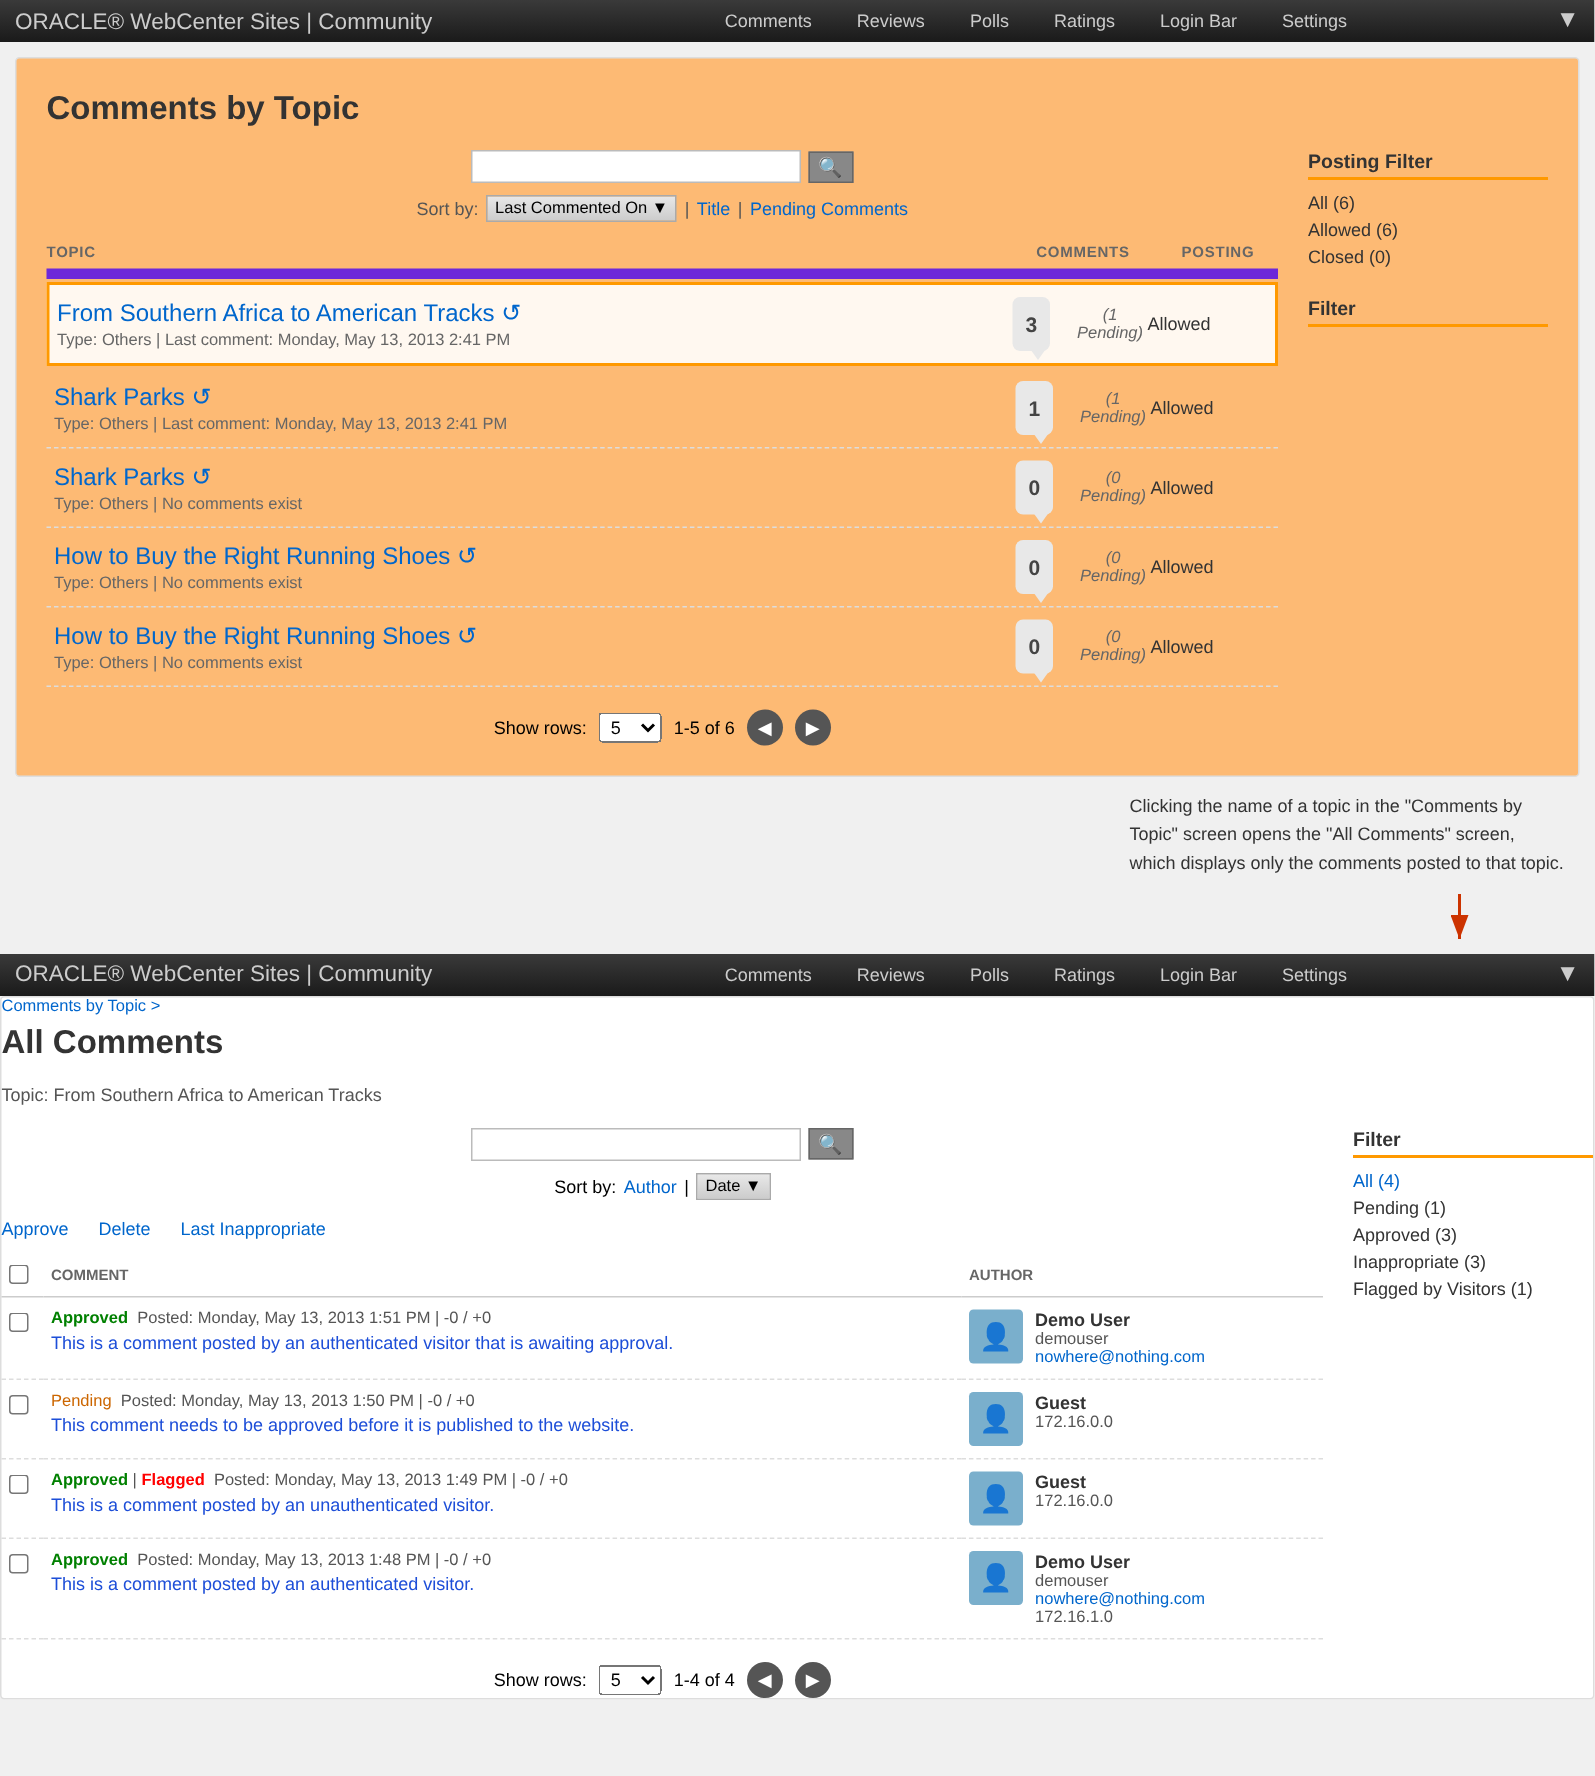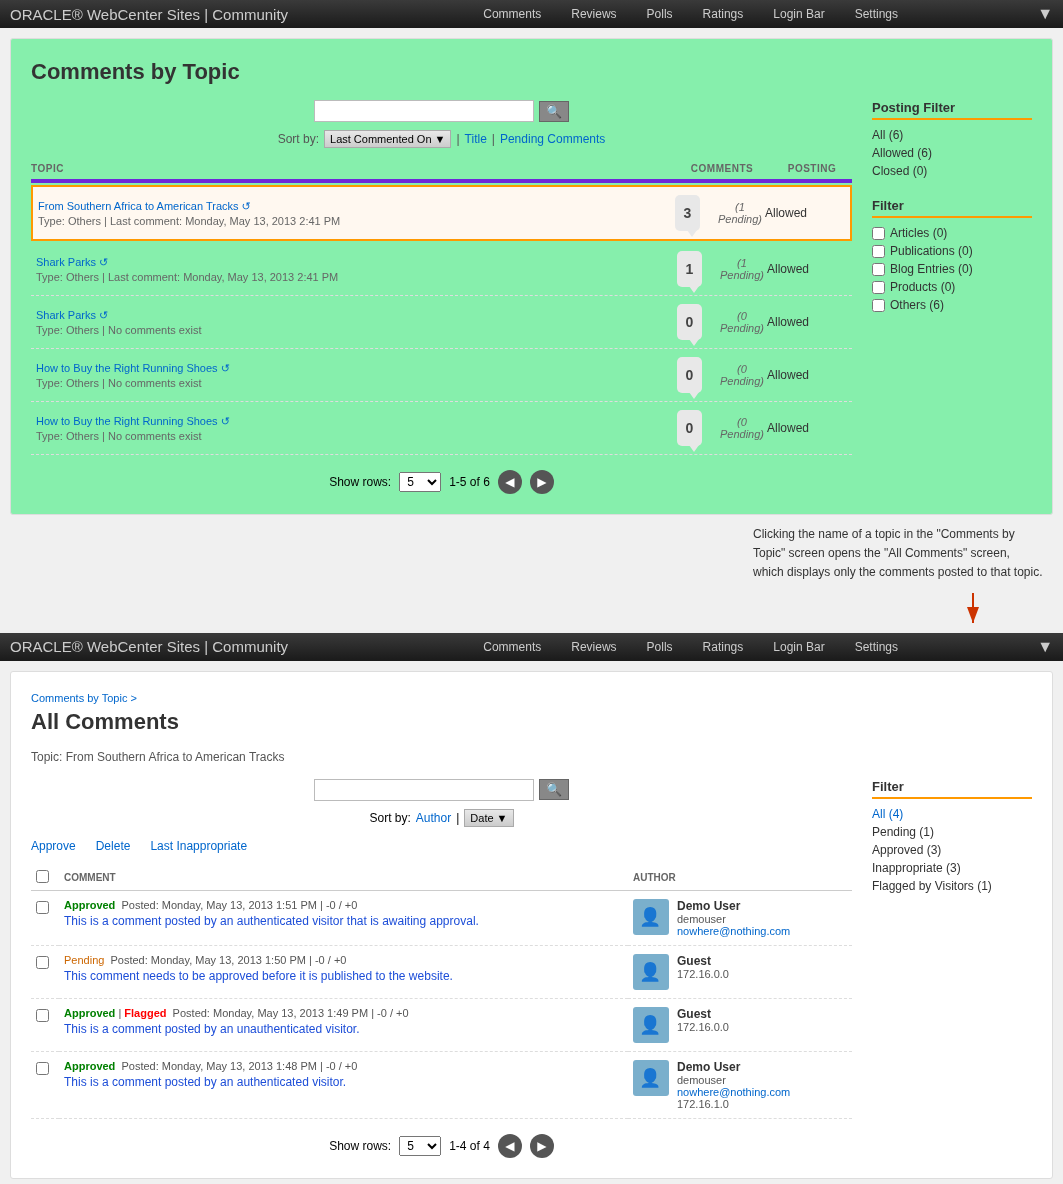--- a/index.html
+++ b/index.html
@@ -14,21 +14,21 @@
       padding: 0 10px;
       color: #ccc;
     }
     .navbar-brand { font-size: 15px; color: #ccc; margin-right: 56px; }
     .navbar-nav { display: flex; gap: 30px; flex: 1; justify-content: center; }
     .navbar-nav a { color: #ccc; text-decoration: none; font-size: 12px; }
     .navbar-right { margin-left: auto; color: #ccc; font-size: 16px; }
 
     
     .panel {
-      background: #86efac;
+      background: #fdba74;
       margin: 10px;
       border: 1px solid #ddd;
       border-radius: 3px;
       padding: 20px;
     }
 
     .page-title { font-size: 22px; font-weight: bold; color: #333; margin-bottom: 15px; }
 
     
     .search-area {
@@ -74,21 +74,21 @@
 
     
     .main-layout { display: flex; gap: 20px; }
     .content-area { flex: 1; }
     .sidebar { width: 160px; min-width: 160px; }
 
     
     .table-header {
       display: flex;
       padding: 5px 0;
-      border-bottom: 4px solid #6d28d9;
+      border-bottom: 7px solid #6d28d9;
       font-size: 10px;
       font-weight: bold;
       color: #666;
       text-transform: uppercase;
       letter-spacing: 0.5px;
       align-items: center;
     }
     .col-topic { flex: 1; }
     .col-comments { width: 100px; text-align: center; }
     .col-posting { width: 80px; text-align: center; }
@@ -99,21 +99,21 @@
       align-items: center;
       padding: 8px 5px;
       border-bottom: 1px dashed #ddd;
       cursor: pointer;
     }
     .topic-row.highlighted {
       border: 2px solid #f90;
       background: #fff8f0;
       margin: 2px 0;
     }
-    .topic-name { color: #0066cc; font-size: 11px; text-decoration: none; }
+    .topic-name { color: #0066cc; font-size: 16px; text-decoration: none; }
     .topic-meta { font-size: 11px; color: #666; margin-top: 2px; }
     .comment-bubble {
       width: 40px;
       height: 36px;
       background: #e8e8e8;
       border-radius: 5px;
       display: flex;
       align-items: center;
       justify-content: center;
       font-size: 14px;
@@ -161,24 +161,22 @@
 
     
     .sidebar-section { margin-bottom: 20px; }
     .sidebar-title { font-size: 13px; font-weight: bold; color: #333; margin-bottom: 8px; border-bottom: 2px solid #f90; padding-bottom: 3px; }
     .filter-item { font-size: 12px; color: #333; margin-bottom: 4px; cursor: pointer; display: flex; align-items: center; gap: 5px; }
     .filter-item input[type=checkbox] { margin: 0; }
 
     
     .panel2 {
       background: #fff;
-      margin: 10px;
       border: 1px solid #ddd;
       border-radius: 3px;
-      padding: 20px;
     }
 
     
     .breadcrumb { font-size: 11px; color: #555; margin-bottom: 5px; }
     .breadcrumb a { color: #0066cc; text-decoration: none; }
 
     
     .all-comments-layout { display: flex; gap: 20px; }
     .comments-area { flex: 1; }
 
@@ -369,42 +367,20 @@
         <div class="sidebar-section">
           <div class="sidebar-title">Posting Filter</div>
           <div id="posting-filter-items">
               <div class="filter-item">All (6)</div>
               <div class="filter-item">Allowed (6)</div>
               <div class="filter-item">Closed (0)</div>
             </div>
         </div>
         <div class="sidebar-section">
           <div class="sidebar-title">Filter</div>
-          <div id="filter-items">
-              <div class="filter-item">
-                <input type="checkbox" style=""> 
-                <span>Articles (0)</span>
-              </div>
-              <div class="filter-item">
-                <input type="checkbox" style=""> 
-                <span>Publications (0)</span>
-              </div>
-              <div class="filter-item">
-                <input type="checkbox" style=""> 
-                <span>Blog Entries (0)</span>
-              </div>
-              <div class="filter-item">
-                <input type="checkbox" style=""> 
-                <span>Products (0)</span>
-              </div>
-              <div class="filter-item">
-                <input type="checkbox" style=""> 
-                <span>Others (6)</span>
-              </div>
-            </div>
         </div>
       </div>
     </div>
   </div>
 
   <div style="display:flex; justify-content:flex-end; margin: 5px 20px 5px 0;">
     <div style="max-width:290px; font-size:12px; color:#333; line-height:1.6; text-align:left;">Clicking the name of a topic in the "Comments by Topic" screen opens the "All Comments" screen, which displays only the comments posted to that topic.</div>
   </div>
 
   <div style="display:flex; justify-content:flex-end; margin-right:60px; margin-bottom:5px;">

